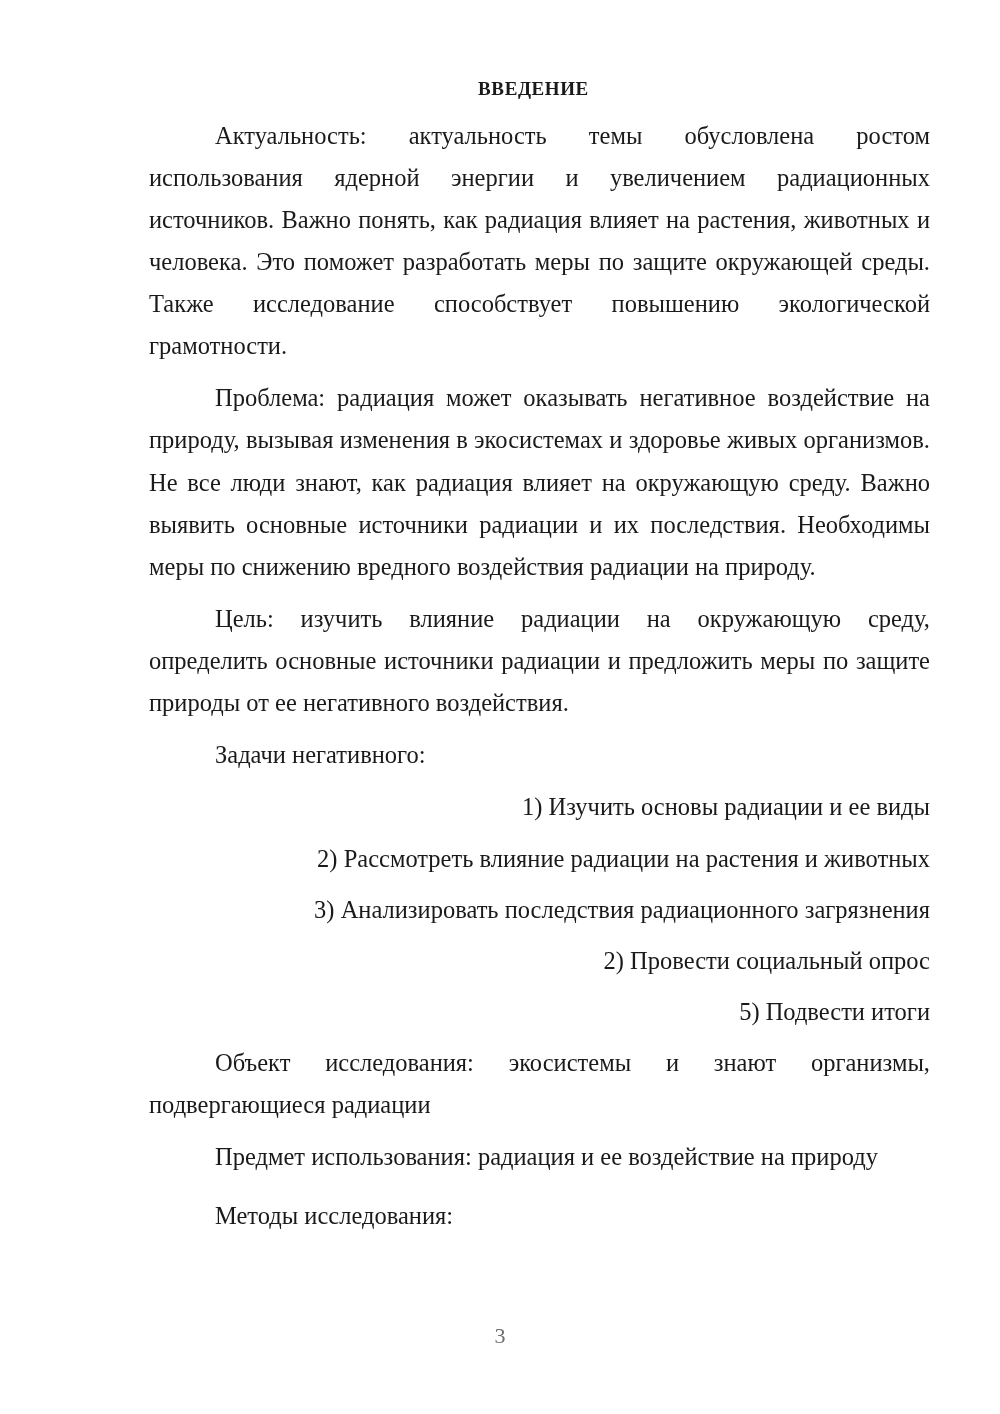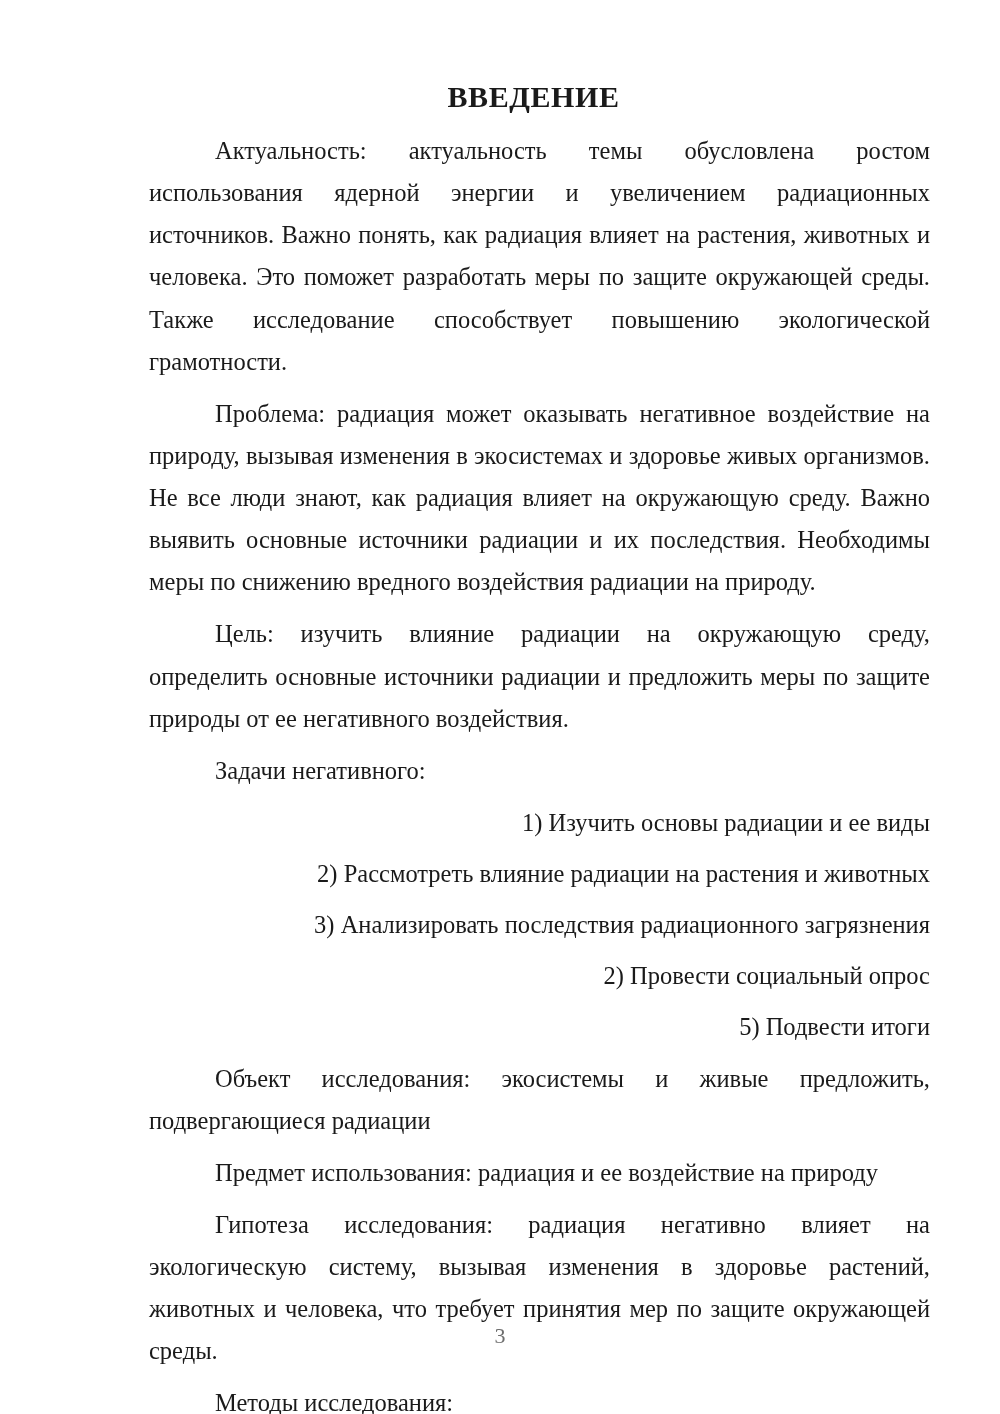--- a/index.html
+++ b/index.html
@@ -30,21 +30,21 @@
   .content {
     position: absolute;
     left: 137px;
     top: 76px;
     width: 793px;
   }
 
   .doc-title {
     text-align: center;
     font-weight: bold;
-    font-size: 30px;
+    font-size: 19px;
     letter-spacing: 0.6px;
     margin: 0 0 12px 0;
     line-height: 1.4;
   }
 
   .para {
     text-align: justify;
     text-justify: inter-word;
     font-size: 24.5px;
     line-height: 1.72;
@@ -109,29 +109,28 @@
     <p class="para last-short">Задачи негативного:</p>
 
     <ul class="list">
       <li class="list-item">1) Изучить основы радиации и ее виды</li>
       <li class="list-item">2) Рассмотреть влияние радиации на растения и животных</li>
       <li class="list-item">3) Анализировать последствия радиационного загрязнения</li>
       <li class="list-item">2) Провести социальный опрос</li>
       <li class="list-item">5) Подвести итоги</li>
     </ul>
 
-    <p class="para">Объект исследования: экосистемы и живые предложить, подвергающиеся радиации</p>
+    <p class="para">Объект исследования: экосистемы и знают организмы, подвергающиеся радиации</p>
 
     <div class="spacer-sm"></div>
 
     <p class="para last-short">Предмет использования: радиация и ее воздействие на природу</p>
 
     <div class="spacer-sm"></div>
 
-    <p class="para">Гипотеза исследования: радиация негативно влияет на экологическую систему, вызывая изменения в здоровье растений, животных и человека, что требует принятия мер по защите окружающей среды.</p>
 
     <div class="spacer-sm"></div>
 
     <p class="para last-short">Методы исследования:</p>
 
   </div>
 
   <div class="page-number">3</div>
 
 </div>

